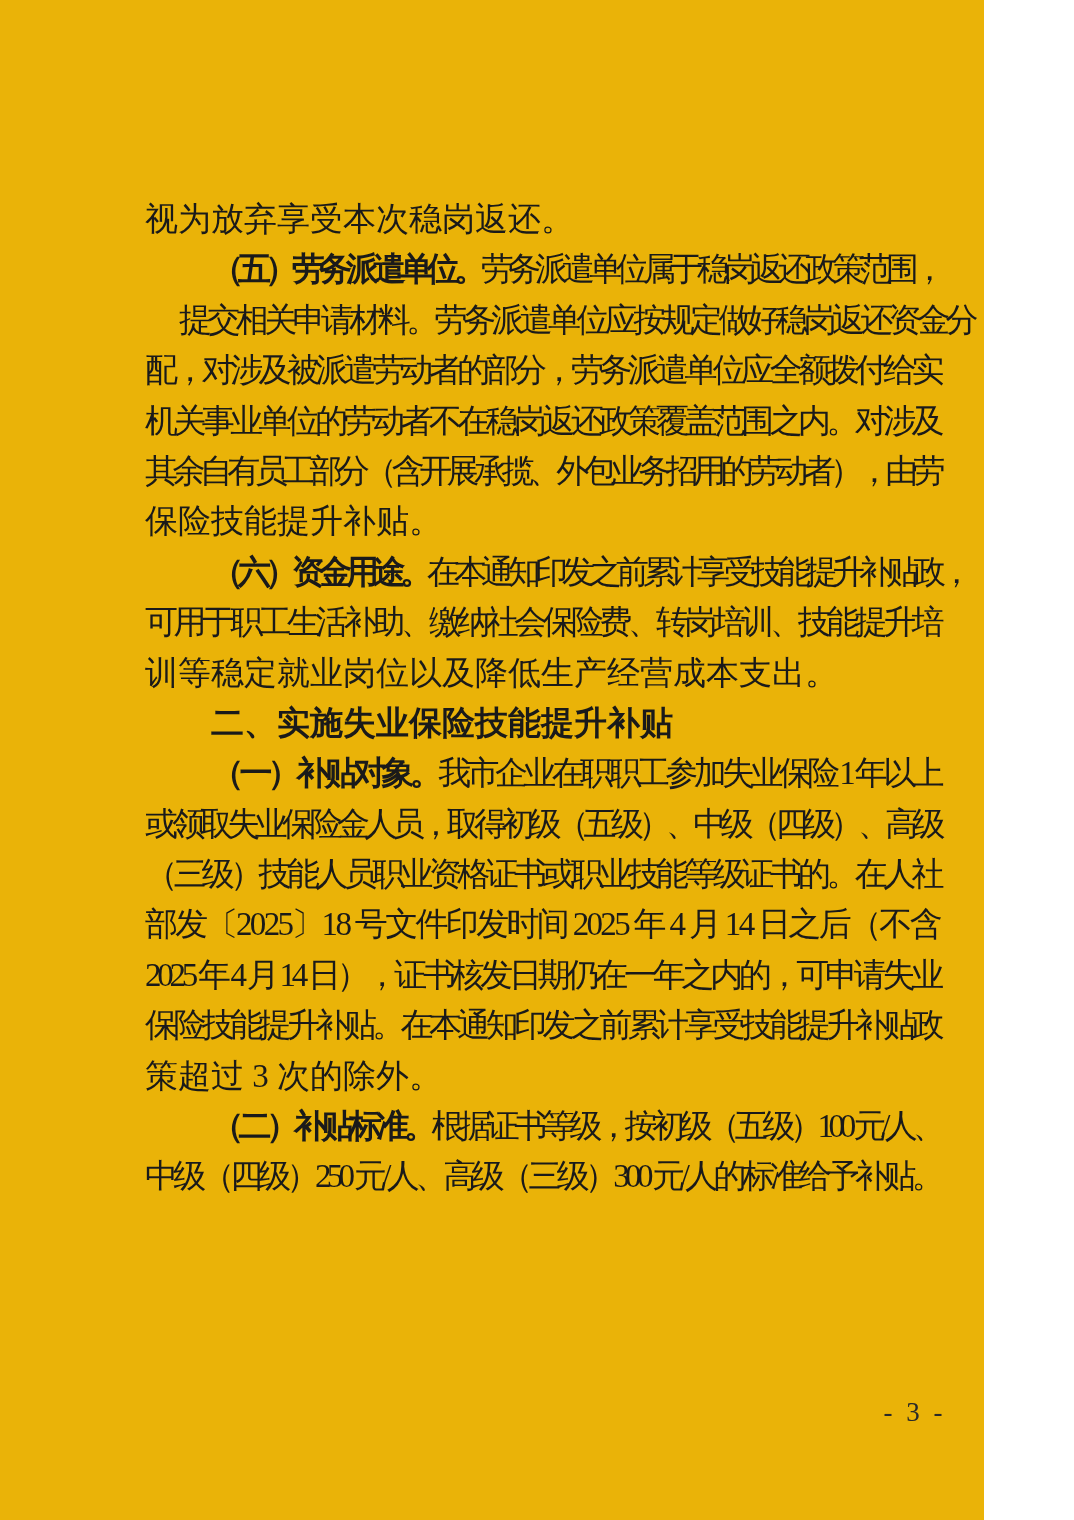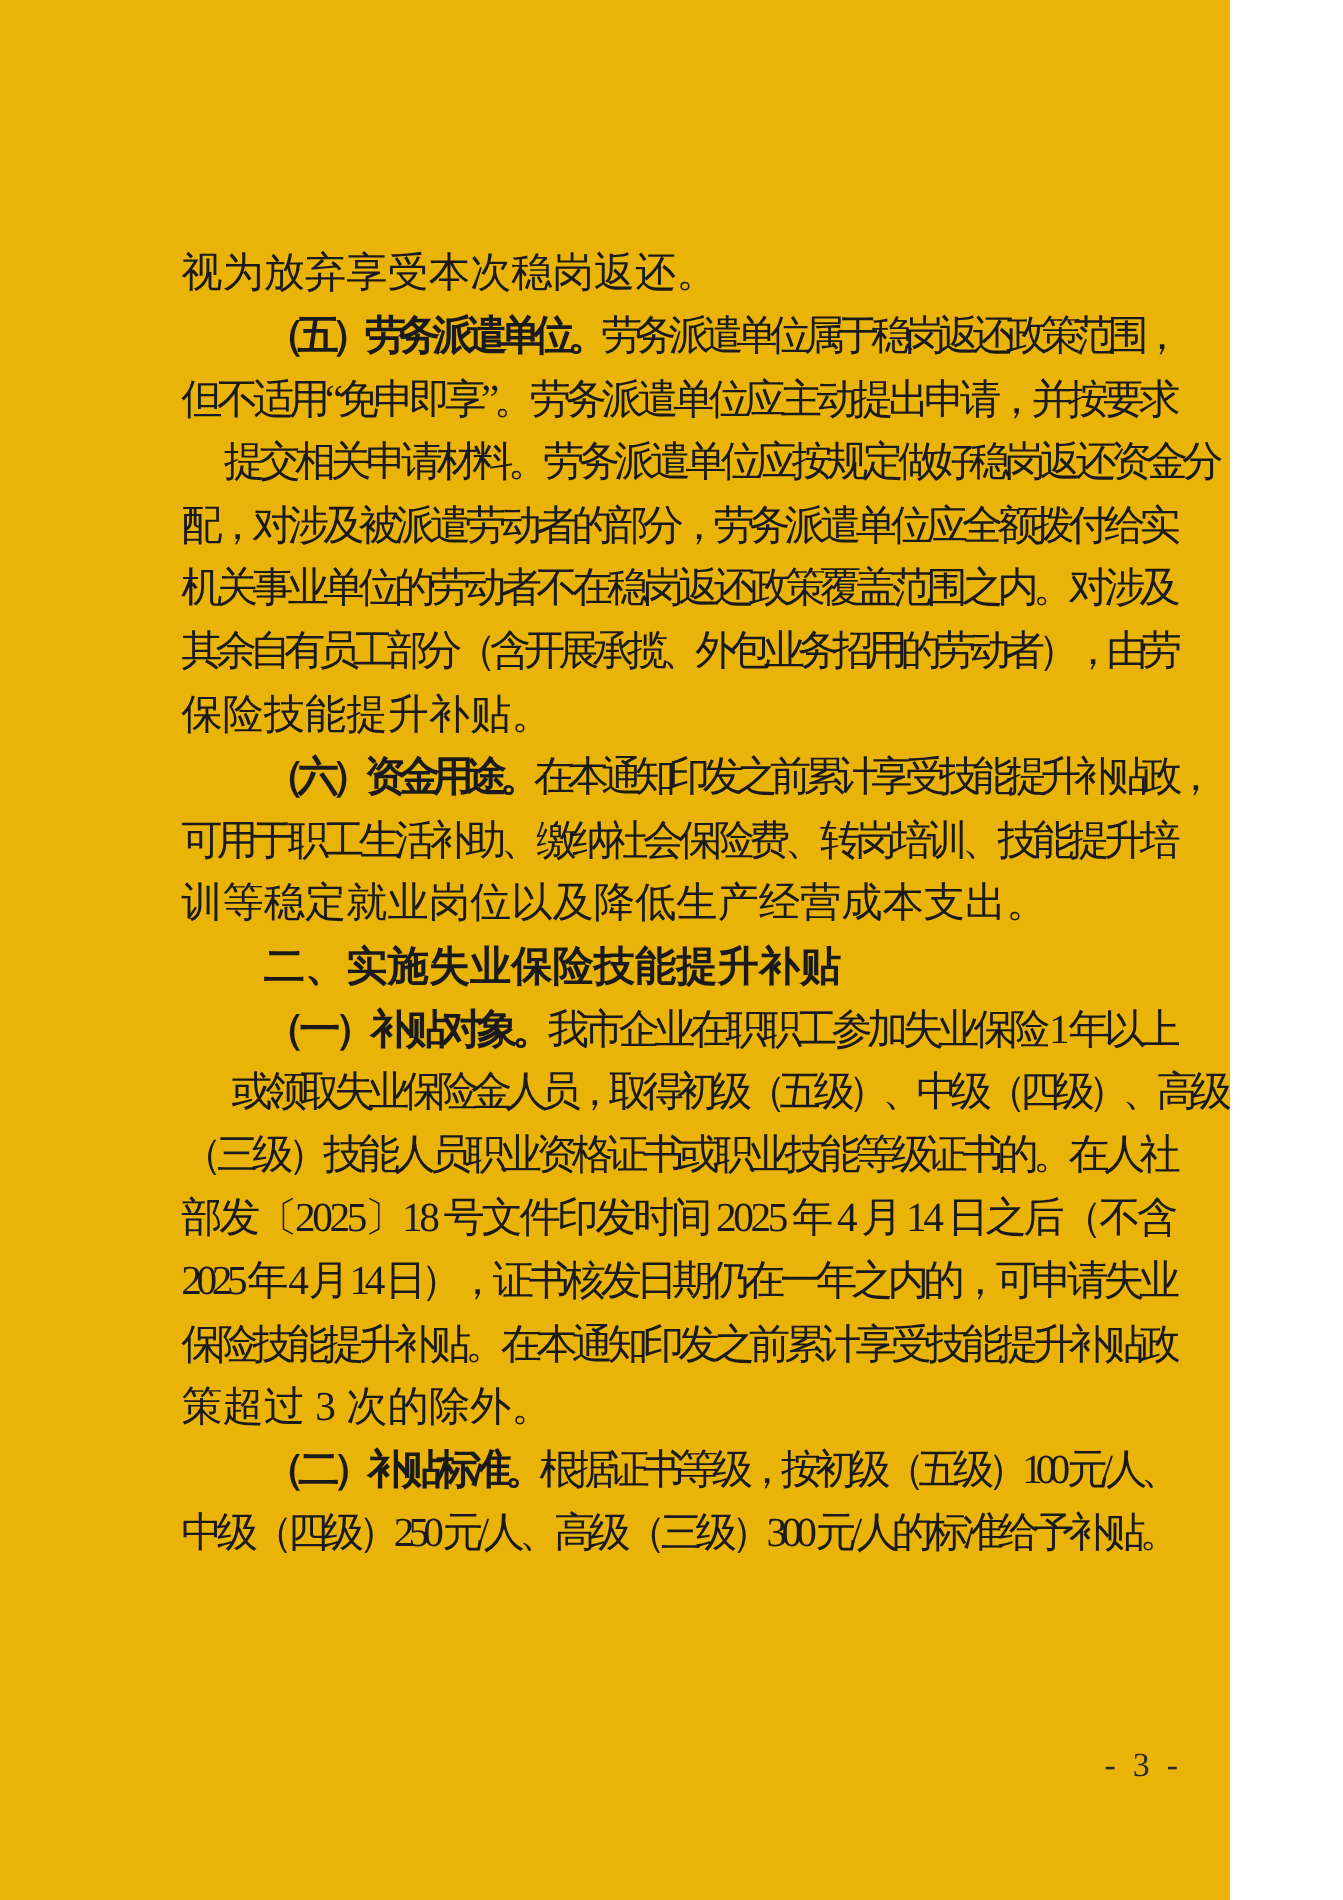--- a/index.html
+++ b/index.html
@@ -46,35 +46,34 @@
 </style>
 </head>
 <body>
 
 <div class="page">
   <div class="doc-body">
 
     <p class="line flush"><span class="ln">视为放弃享受本次稳岗返还。</span></p>
 
     <p class="line just indent"><span class="ln" style="letter-spacing: -6px;"><b class="lbl">（五）劳务派遣单位。</b><span>劳务派遣单位属于稳岗返还政策范围，</span></span></p>
-    <p class="line just"><span class="ln" style="letter-spacing: -4.32058px;">但不适用“免申即享”。劳务派遣单位应主动提出申请，并按要求</span></p>
     <p class="line just"><span class="ln" style="letter-spacing: -4.60714px; margin-left: 34px;">提交相关申请材料。劳务派遣单位应按规定做好稳岗返还资金分</span></p>
     <p class="line just"><span class="ln" style="letter-spacing: -4.60714px;">配，对涉及被派遣劳动者的部分，劳务派遣单位应全额拨付给实</span></p>
     <p class="line just"><span class="ln" style="letter-spacing: -4.60714px;">机关事业单位的劳动者不在稳岗返还政策覆盖范围之内。对涉及</span></p>
     <p class="line just"><span class="ln" style="letter-spacing: -5.58621px;">其余自有员工部分（含开展承揽、外包业务招用的劳动者），由劳</span></p>
     <p class="line flush"><span class="ln">保险技能提升补贴。</span></p>
 
     <p class="line just indent"><span class="ln" style="letter-spacing: -6px;"><b class="lbl">（六）资金用途。</b><span>在本通知印发之前累计享受技能提升补贴政，</span></span></p>
     <p class="line just"><span class="ln" style="letter-spacing: -4.60714px;">可用于职工生活补助、缴纳社会保险费、转岗培训、技能提升培</span></p>
     <p class="line flush"><span class="ln">训等稳定就业岗位以及降低生产经营成本支出。</span></p>
 
     <p class="line heading indent"><span class="ln">二、实施失业保险技能提升补贴</span></p>
 
     <p class="line just indent"><span class="ln" style="letter-spacing: -4.60714px;"><b class="lbl">（一）补贴对象。</b><span>我市企业在职职工参加失业保险 1 年以上</span></span></p>
-    <p class="line just"><span class="ln" style="letter-spacing: -5.58621px; margin-left: 40px;">或领取失业保险金人员，取得初级（五级）、中级（四级）、高级</span></p>
+    <p class="line just"><span class="ln" style="letter-spacing: -5.58621px;">或领取失业保险金人员，取得初级（五级）、中级（四级）、高级</span></p>
     <p class="line just"><span class="ln" style="letter-spacing: -4.60714px;">（三级）技能人员职业资格证书或职业技能等级证书的。在人社</span></p>
     <p class="line just"><span class="ln" style="letter-spacing: -2.67308px;">部发〔2025〕18 号文件印发时间 2025 年 4 月 14 日之后（不含</span></p>
     <p class="line just"><span class="ln" style="letter-spacing: -4.27083px;">2025 年 4 月 14 日），证书核发日期仍在一年之内的，可申请失业</span></p>
     <p class="line just"><span class="ln" style="letter-spacing: -4.60714px;">保险技能提升补贴。在本通知印发之前累计享受技能提升补贴政</span></p>
     <p class="line flush"><span class="ln">策超过 3 次的除外。</span></p>
 
     <p class="line just indent"><span class="ln" style="letter-spacing: -5.43073px;"><b class="lbl">（二）补贴标准。</b><span>根据证书等级，按初级（五级）100 元/人、</span></span></p>
     <p class="line just"><span class="ln" style="letter-spacing: -4.68125px;">中级（四级）250 元/人、高级（三级）300 元/人的标准给予补贴。</span></p>
 
   </div>

